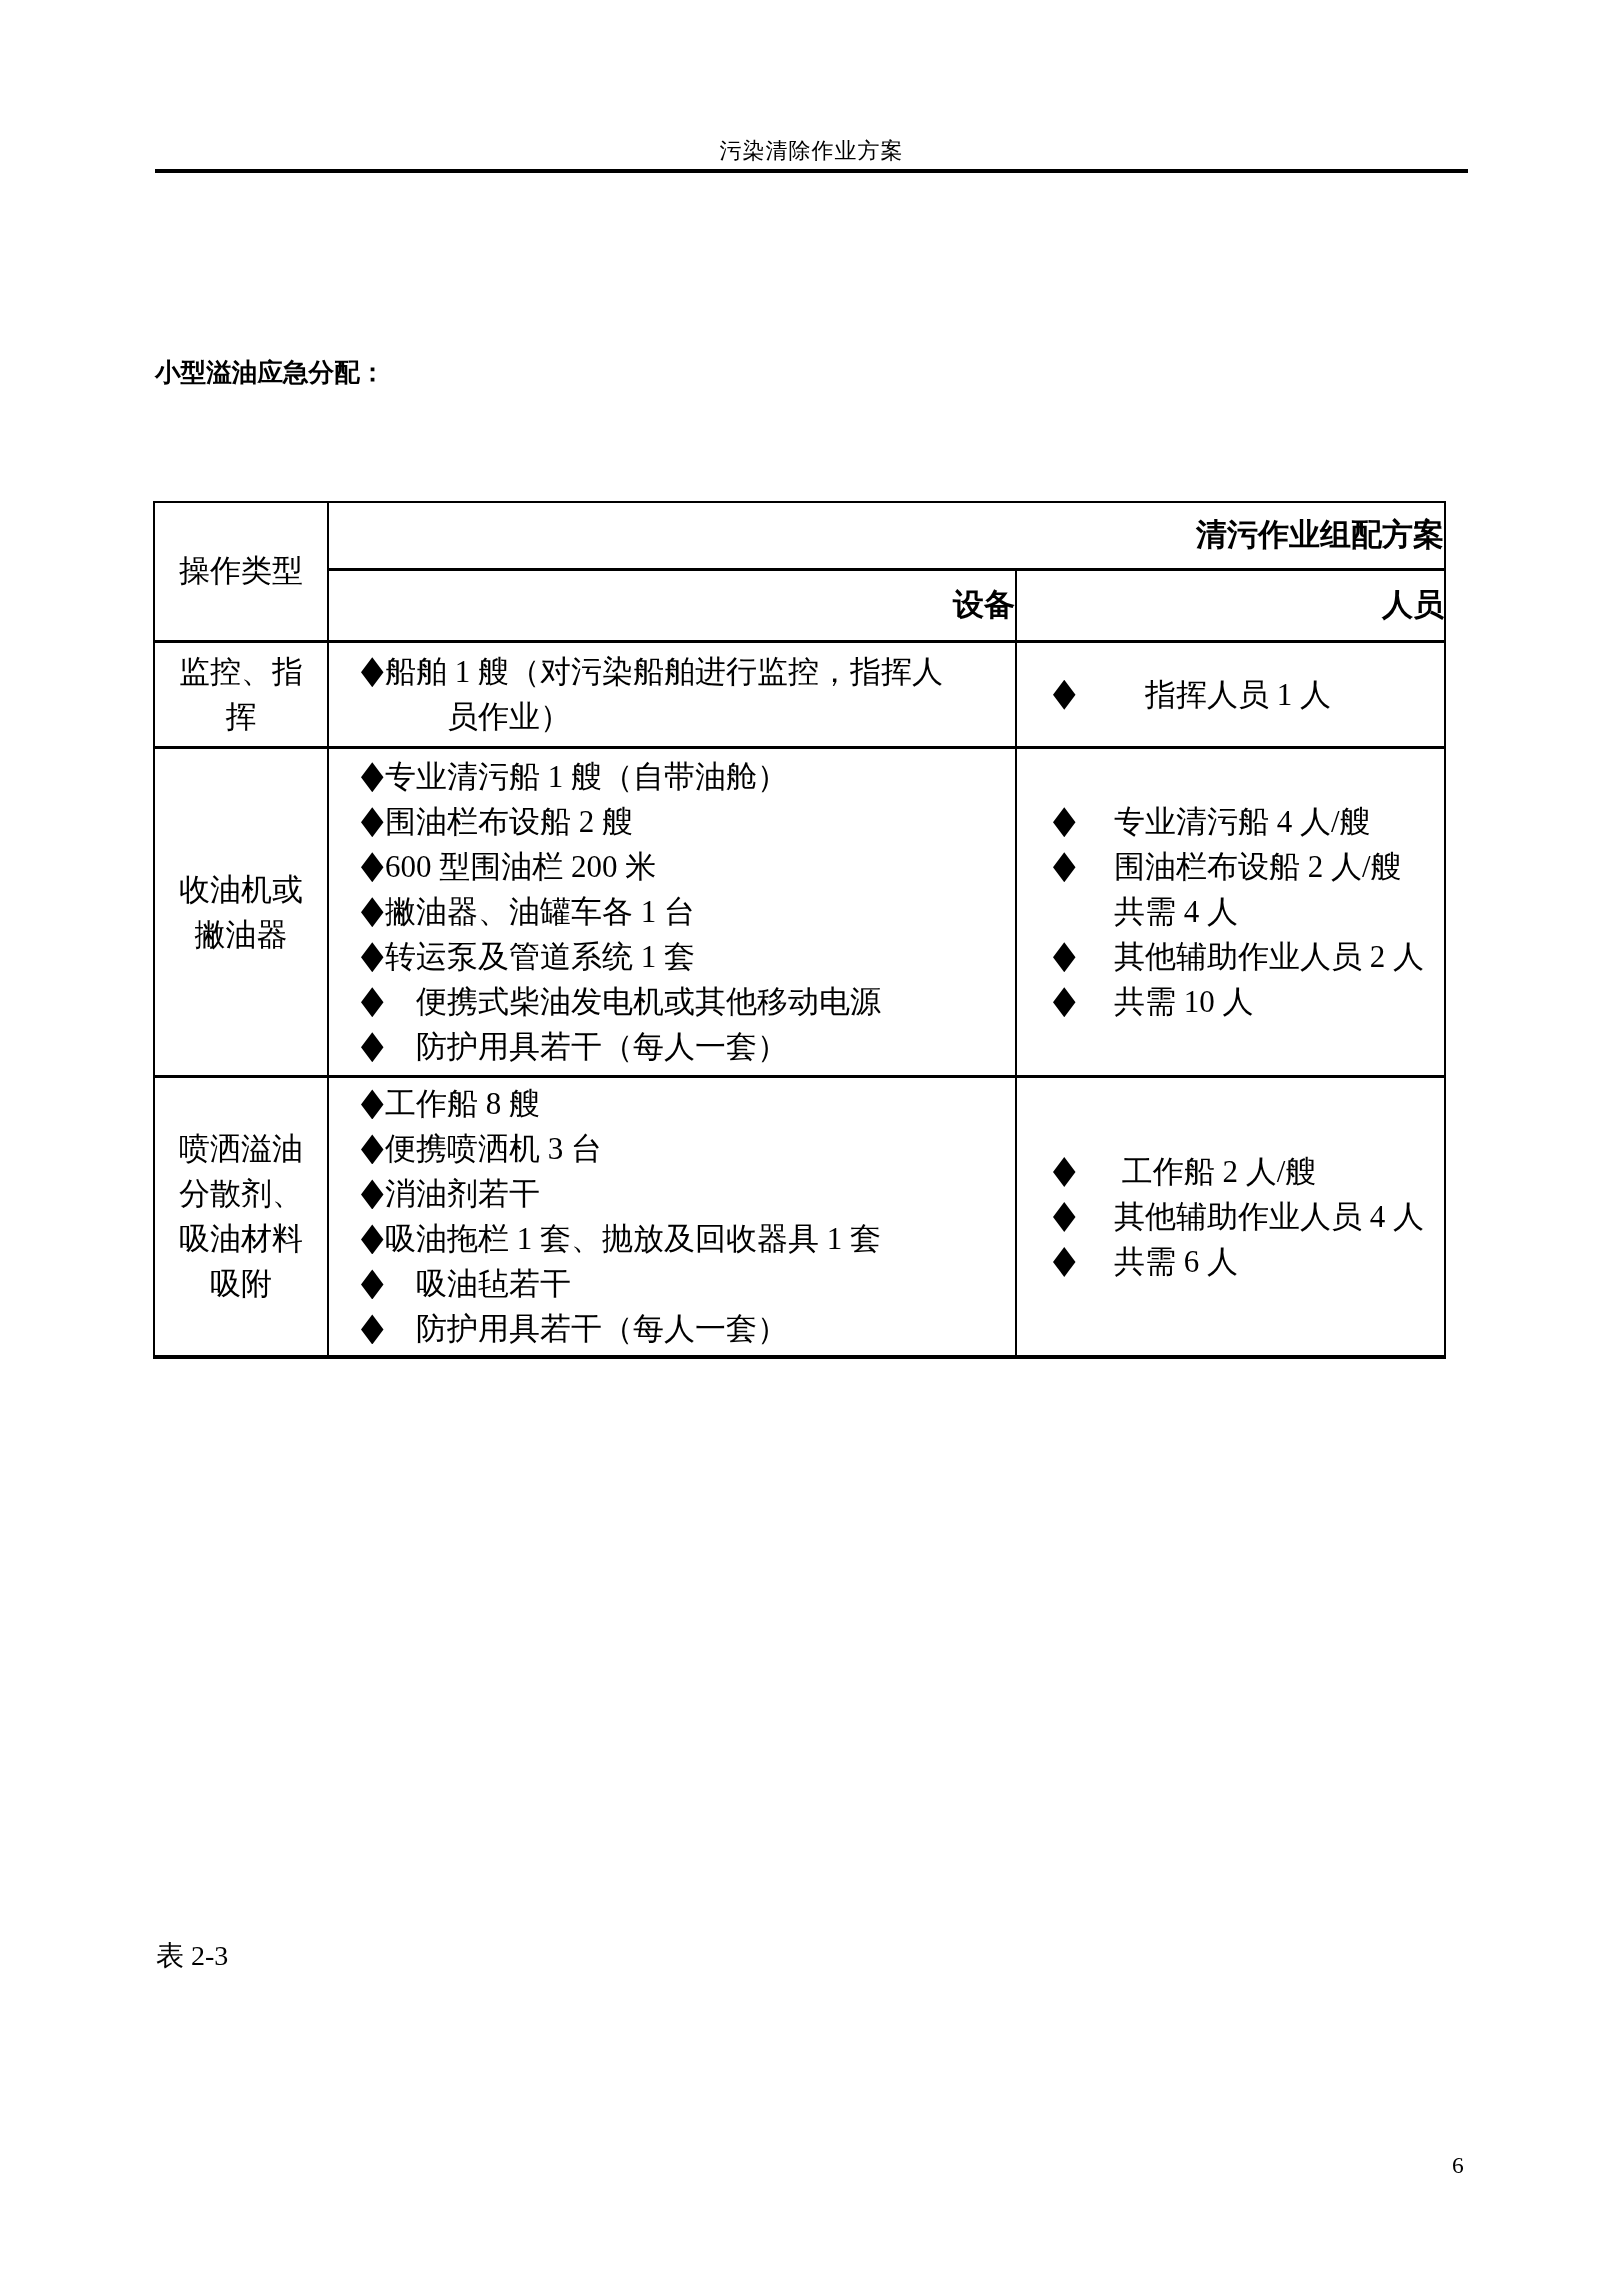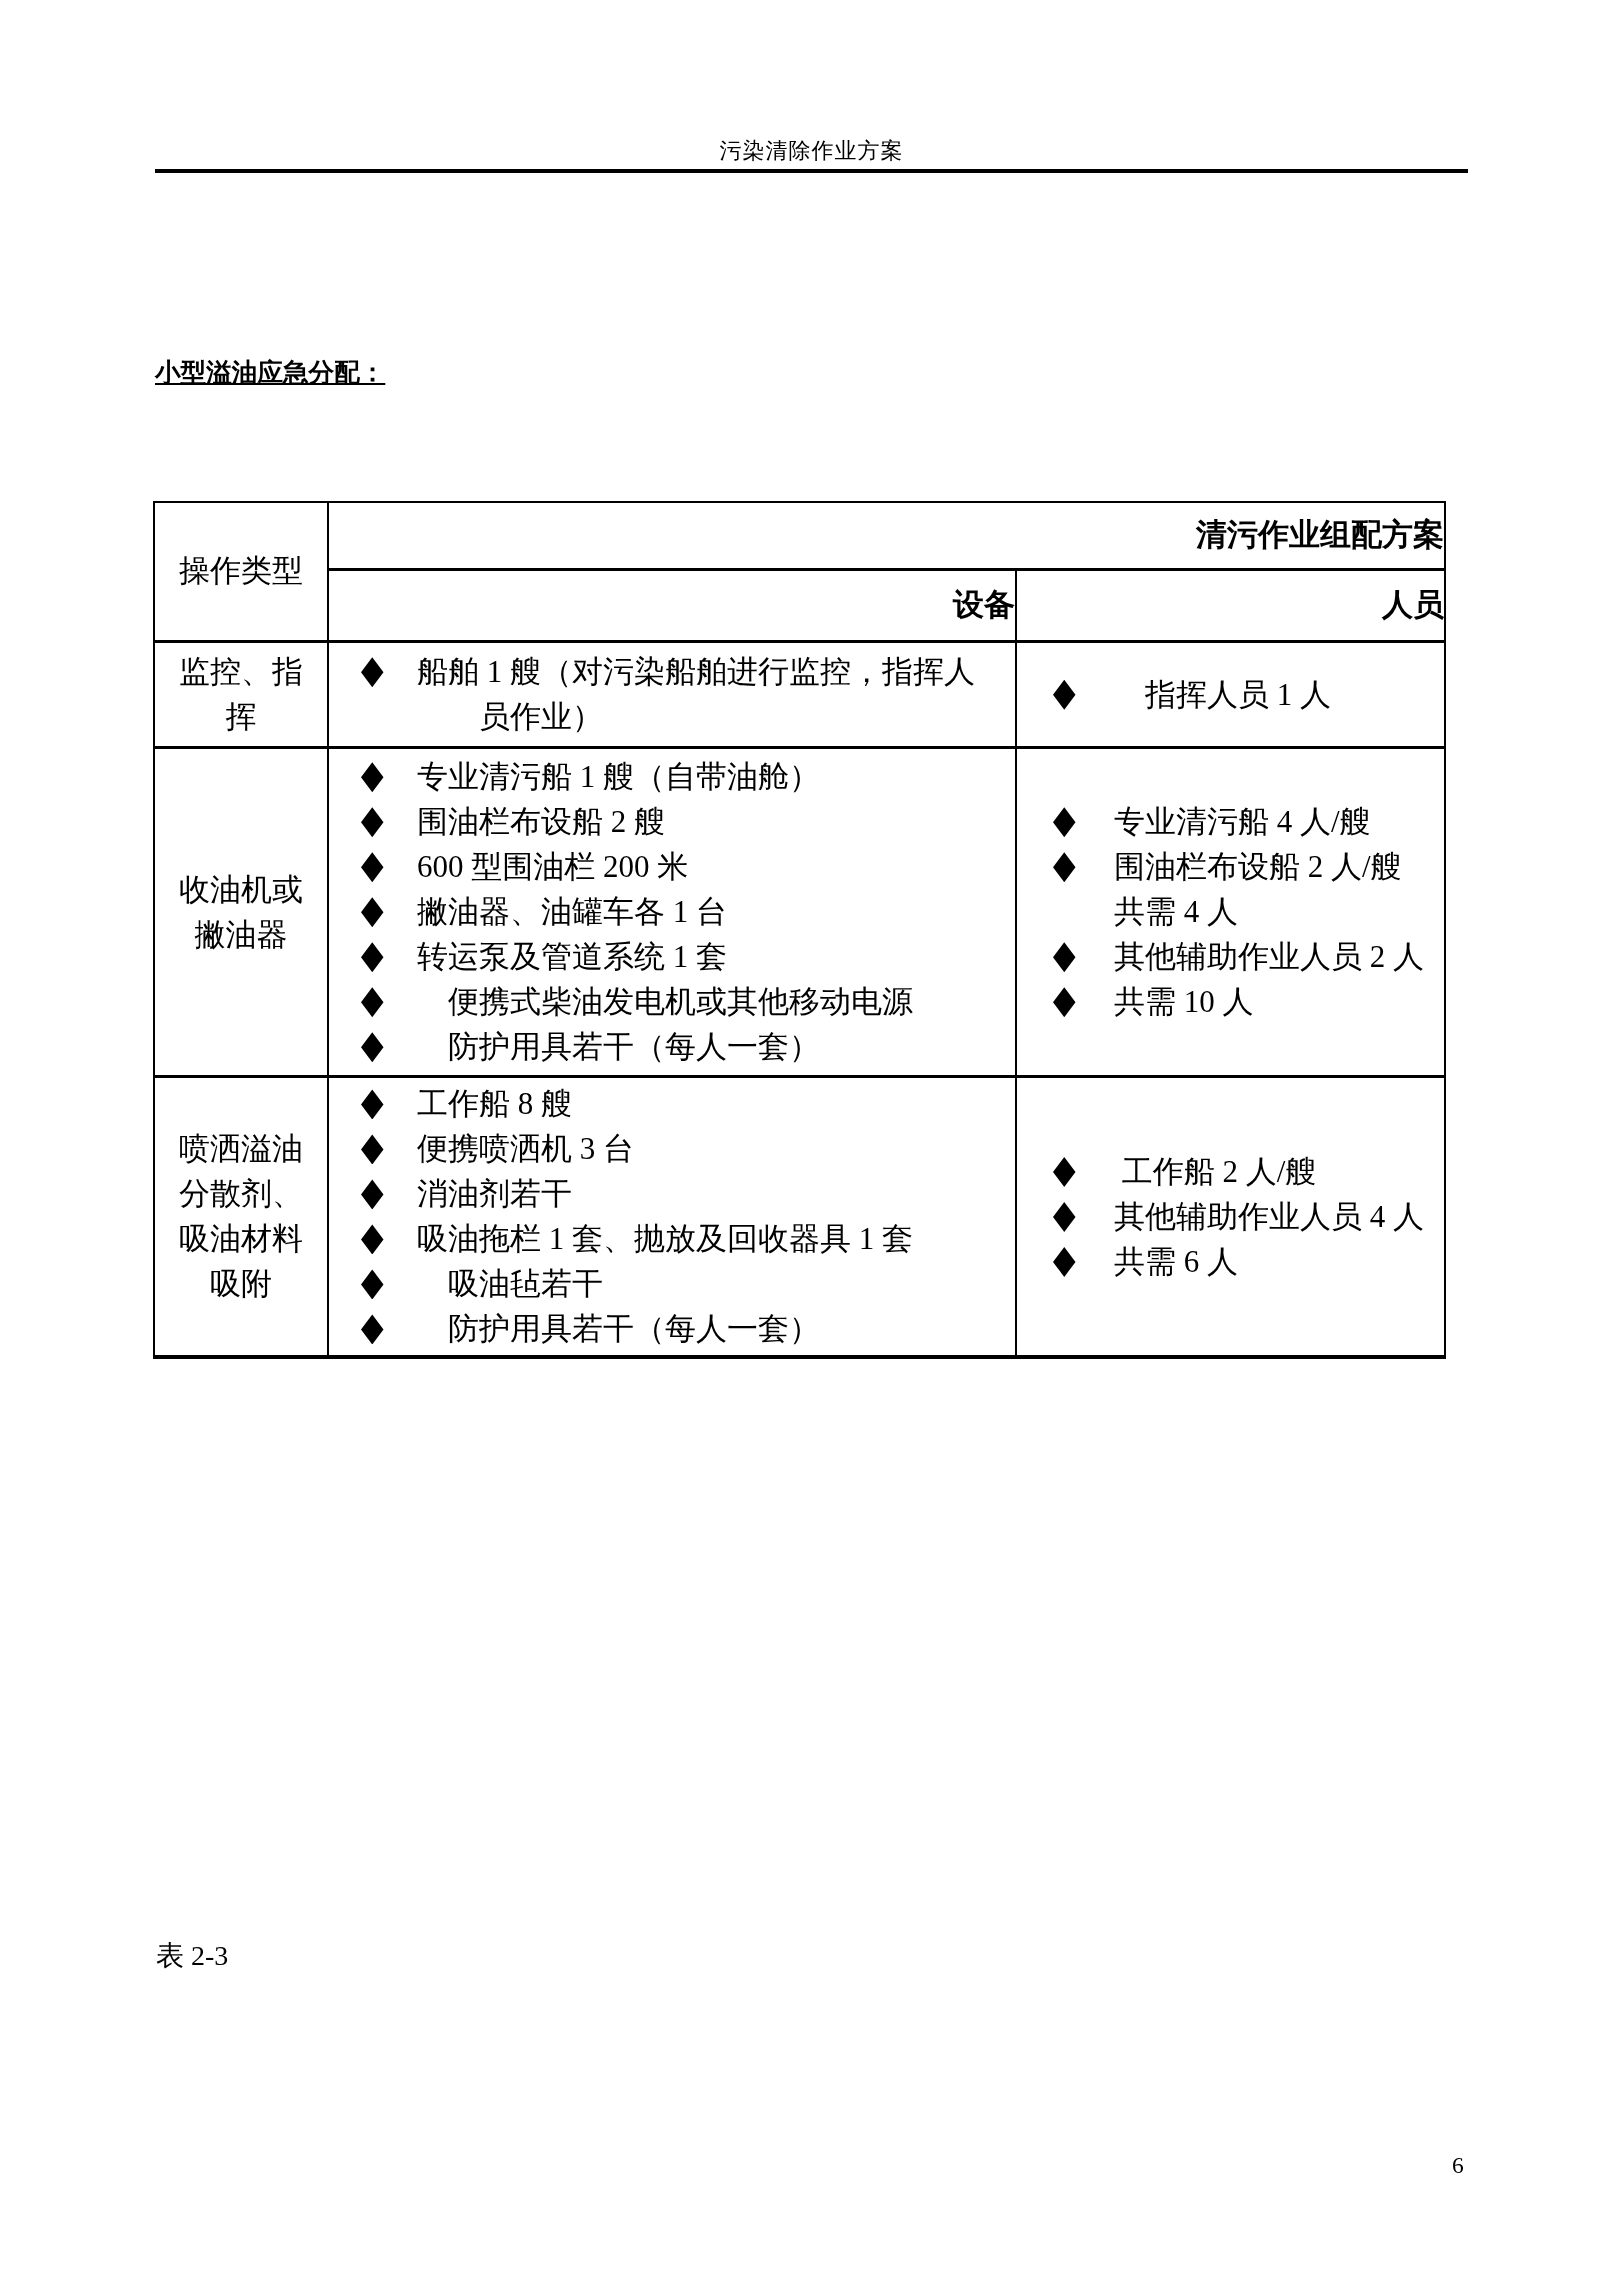--- a/index.html
+++ b/index.html
@@ -25,21 +25,20 @@
     top: 169px; left: 155px; width: 1313px; height: 3.6px;
     background: #000000;
   }
 
   .section-heading {
     position: absolute;
     top: 357px; left: 155px;
     font-size: 25.6px; line-height: 32px;
     font-weight: bold;
     white-space: pre;
-    text-decoration: underline;
   }
 
   table.main-table {
     position: absolute;
     top: 501px; left: 153px;
     width: 1290px;
     border-collapse: collapse;
     table-layout: fixed;
     font-size: 31px;
   }
@@ -75,21 +74,21 @@
     white-space: pre-line;
     line-height: 45px;
   }
 
   ul.bullet-list {
     list-style: none;
     margin: 0; padding: 0;
   }
   li.bullet-item {
     position: relative;
-    padding-left: 88px;
+    padding-left: 56px;
     padding-right: 10.2px;
     line-height: 45px;
     min-height: 45px;
   }
   td.cell-personnel li.bullet-item { padding-left: 97px; }
   .diamond {
     position: absolute;
     left: 32px; top: 8.2px;
     width: 22.5px; height: 30px;
     background: #000000;

